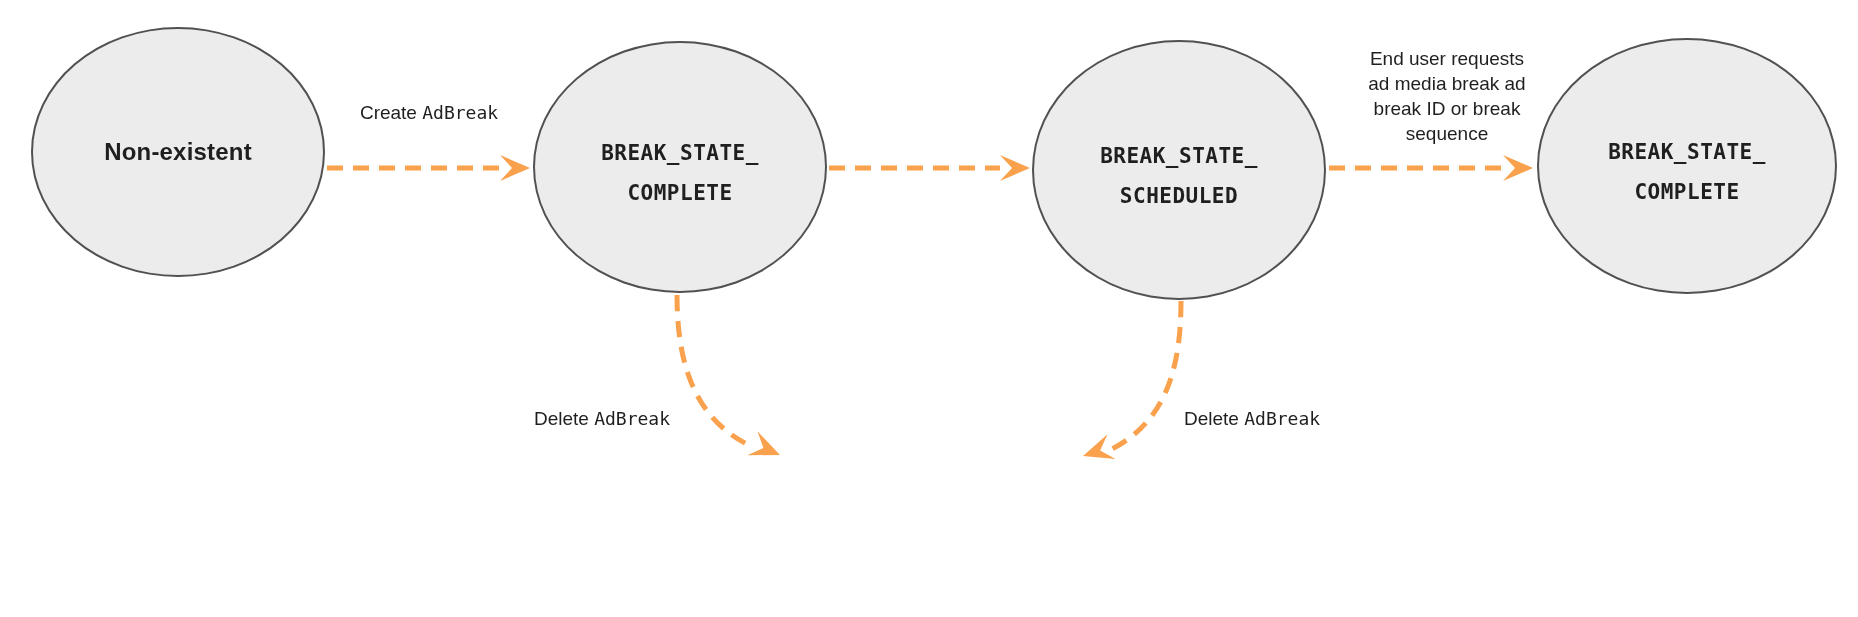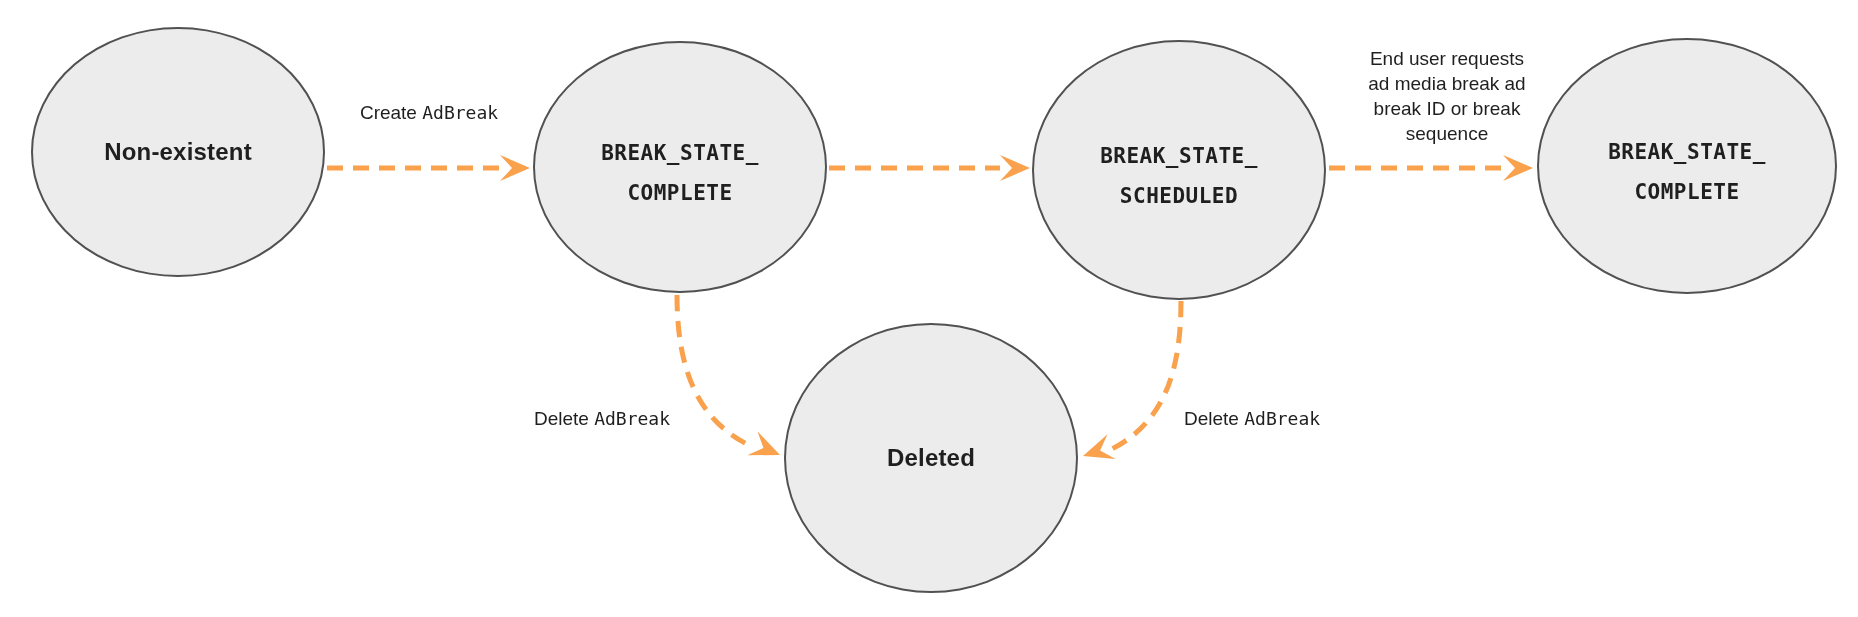--- a/index.html
+++ b/index.html
@@ -61,23 +61,20 @@
   <div class="node" style="left:1032px;top:40px;width:294px;height:260px;">
     <span class="code">BREAK_STATE_</span>
     <span class="code">SCHEDULED</span>
   </div>
 
   <div class="node" style="left:1537px;top:38px;width:300px;height:256px;">
     <span class="code">BREAK_STATE_</span>
     <span class="code">COMPLETE</span>
   </div>
 
-  <div class="node" style="left:784px;top:323px;width:294px;height:270px;">
-    <span class="plain">Deleted</span>
-  </div>
 
   <div class="tlabel" style="left:340px;top:100px;width:178px;text-align:center;">
     <span>Create </span><span class="mono">AdBreak</span>
   </div>
 
 
   <div class="tlabel wrap" style="left:1347px;top:46px;width:200px;">
     <span>End user requests</span><br>
     <span>ad media break ad</span><br>
     <span>break ID or break</span><br>

